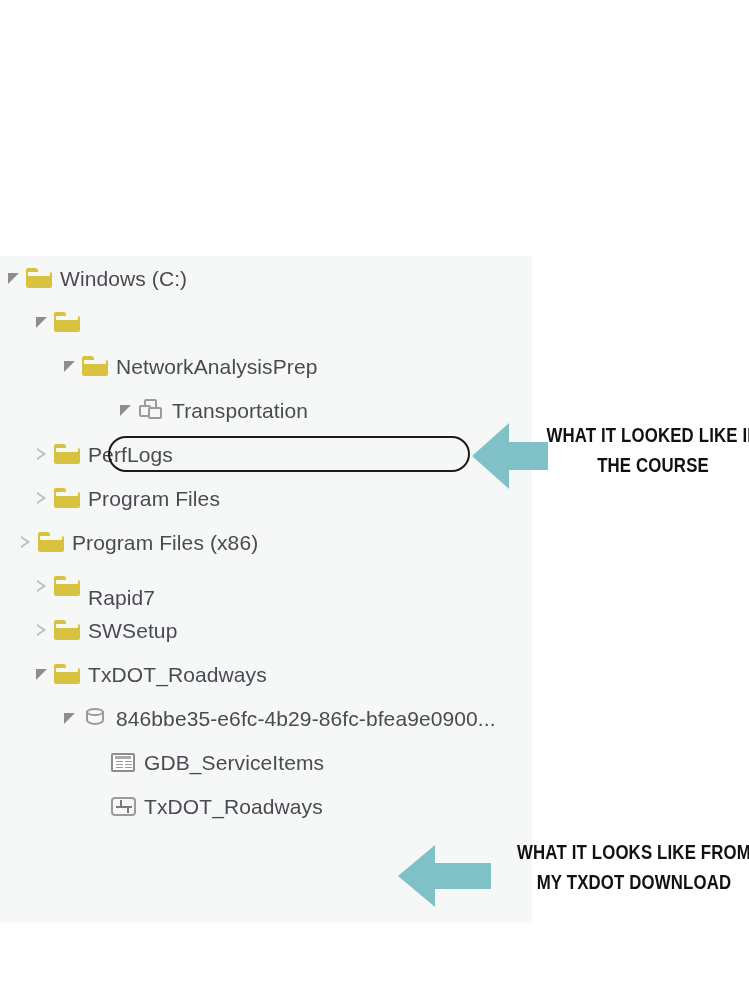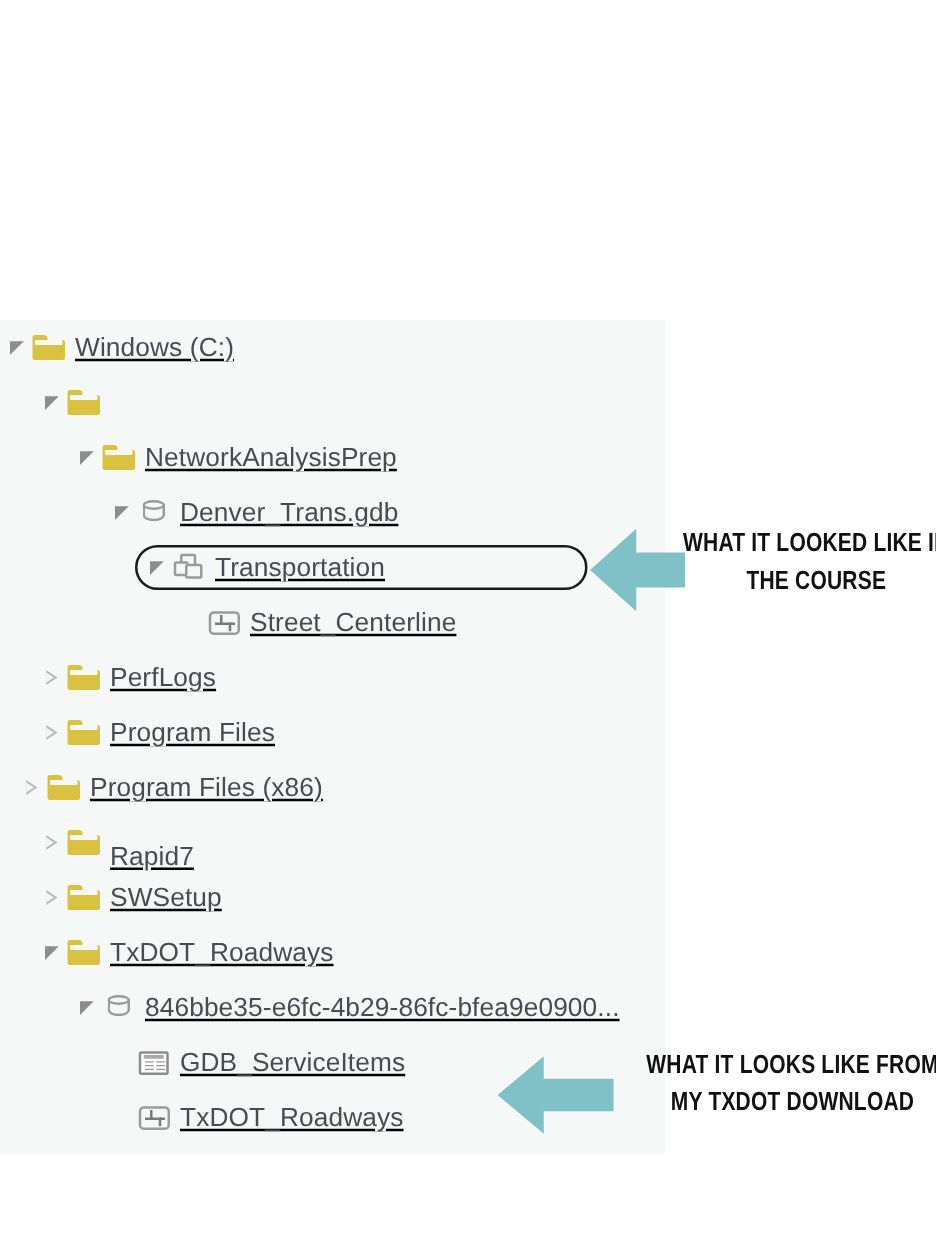--- a/index.html
+++ b/index.html
@@ -24,21 +24,20 @@
     left:0;top:0;
     width:100%;
   }
 
   .tree-row{
     position:relative;
     height:44px;
     display:flex;
     align-items:center;
     white-space:nowrap;
-    text-decoration:underline;
   }
 
   
   .expander{
     width:22px;height:44px;
     flex:0 0 22px;
     display:flex;align-items:center;justify-content:center;
   }
   .tri-open-wrap{
     width:11px;height:11px;position:relative;
@@ -246,55 +245,32 @@
         </div>
         <div class="icon">
           <div class="folder">
             <div class="tab"></div>
             <div class="body"></div>
             <div class="lip"></div>
           </div>
         </div>
         <span class="label">NetworkAnalysisPrep</span>
       </div>
-      <div class="tree-row" style="padding-left: 86px;">
-        <div class="expander">
-          <div class="tri-open-wrap"></div>
-        </div>
-        <div class="icon">
-          <div class="gdb">
-            <div class="side"></div>
-            <div class="top"></div>
-          </div>
-        </div>
-        <span class="label">Denver_Trans.gdb</span>
-      </div>
       <div class="tree-row" style="padding-left: 114px;">
         <div class="expander">
           <div class="tri-open-wrap"></div>
         </div>
         <div class="icon">
           <div class="fds">
             <div class="sq s1"></div>
             <div class="sq s2"></div>
             <div class="sq s3"></div>
           </div>
         </div>
         <span class="label">Transportation</span>
-      </div>
-      <div class="tree-row" style="padding-left: 142px;">
-        <div class="expander blank"></div>
-        <div class="icon">
-          <div class="fc-line">
-            <div class="seg-h"></div>
-            <div class="seg-v1"></div>
-            <div class="seg-v2"></div>
-          </div>
-        </div>
-        <span class="label">Street_Centerline</span>
       </div>
       <div class="tree-row" style="padding-left: 30px;">
         <div class="expander">
           <div class="tri-closed"></div>
         </div>
         <div class="icon">
           <div class="folder">
             <div class="tab"></div>
             <div class="body"></div>
             <div class="lip"></div>

